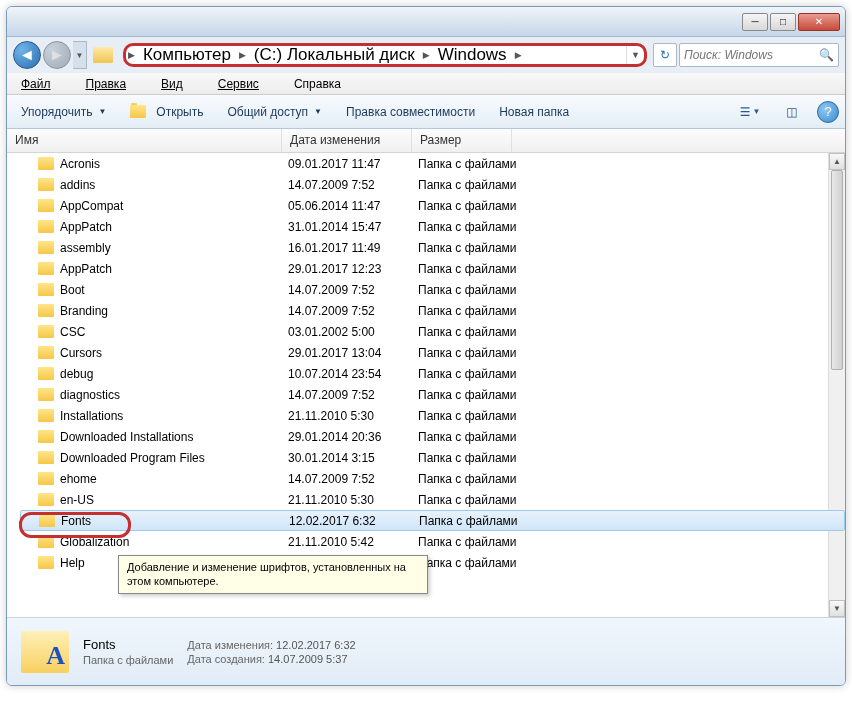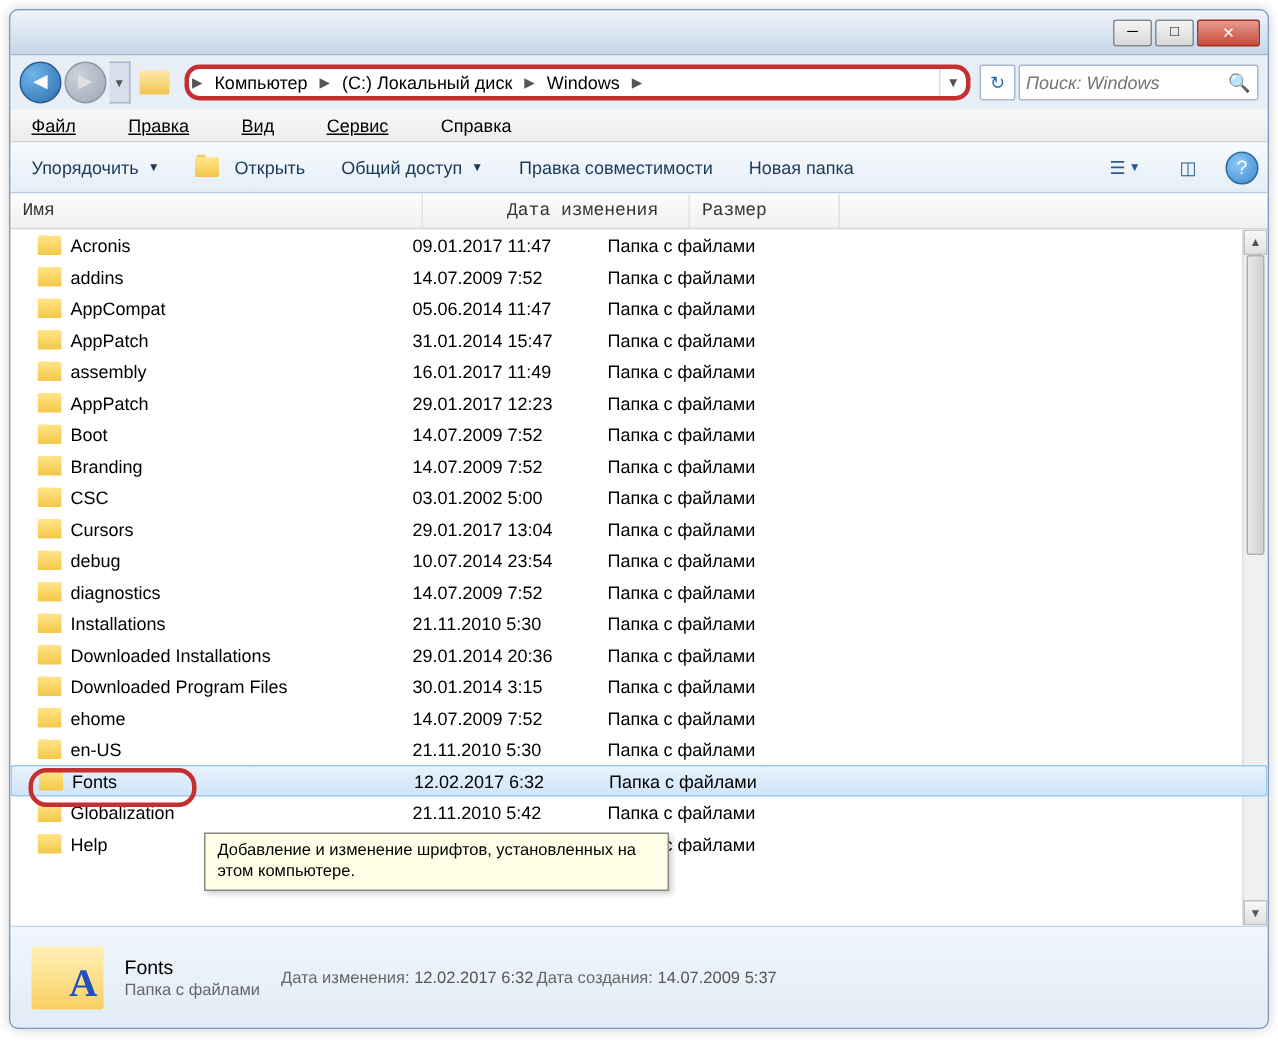--- a/index.html
+++ b/index.html
@@ -12,65 +12,65 @@
 .winbtn.close { background: linear-gradient(to bottom,#e89b8f,#c74a3a); border-color:#a03020; color:#fff; width: 42px; }
 
 .navbar { display: flex; align-items: center; padding: 4px 6px; background: #e8eef5; height: 36px; gap: 2px; }
 .navbtn { width: 28px; height: 28px; border-radius: 50%; background: radial-gradient(circle at 30% 30%, #6fb5e8, #2c6db0); border: 1px solid #2c5a90; display:flex; align-items:center; justify-content:center; color:#fff; cursor:pointer; }
 .navbtn.disabled { background: radial-gradient(circle at 30% 30%, #c8d2dd, #a0aab6); border-color:#8a96a2; color:#e0e0e0; }
 .navdrop { width: 14px; height: 28px; background:#d6e0ea; border:1px solid #a8b8c8; border-left:none; display:flex;align-items:center;justify-content:center;font-size:8px;color:#555; }
 .folder-icon-nav { width: 20px; height: 16px; background: linear-gradient(to bottom,#ffe9a8,#f0c450); border-radius:1px; margin: 0 4px; }
 
 .addressbar { flex: 1; height: 24px; border: 1px solid #a8b8c8; background:#fff; display:flex; align-items:center; margin: 0 4px; border-radius: 2px; position: relative; }
 .addressbar.highlighted { border: 3px solid #c43030; border-radius: 10px; }
-.crumb { padding: 0 6px; font-size: 12px; cursor:pointer; display:flex; align-items:center; gap:2px; height:100%; }
+.crumb { padding: 0 6px; font-size: 17px; cursor:pointer; display:flex; align-items:center; gap:2px; height:100%; }
 .crumb-sep { font-size: 9px; color:#555; padding:0 2px; }
 .addr-drop { width: 18px; text-align:center; font-size:9px; color:#555; border-left:1px solid #ddd; height:100%; display:flex;align-items:center;justify-content:center; cursor:pointer; margin-left:auto; }
 .refresh { width: 24px; height:24px; border:1px solid #a8b8c8; background:#fff; display:flex;align-items:center;justify-content:center;font-size:12px;color:#2c6db0;cursor:pointer;border-radius:2px; }
 
 .searchbox { width: 160px; height: 24px; border: 1px solid #a8b8c8; background:#fff; display:flex; align-items:center; padding: 0 4px; border-radius:2px; }
 .searchbox input { border:none; outline:none; width:100%; font-size:12px; font-style:italic; color:#000000; }
 .search-icon { font-size:12px; color:#5588bb; }
 
 .menubar { height: 22px; background: linear-gradient(to bottom,#f8f8f8,#ececec); border-bottom:1px solid #ccc; display:flex; align-items:center; padding: 0 6px; gap: 19px; font-size: 12px; }
 .menuitem { padding: 2px 8px; cursor:pointer; }
 .underline { text-decoration: underline; }
 
 .toolbar { height: 34px; background: linear-gradient(to bottom,#f8fbfe,#e4edf6); border-bottom:1px solid #b8c8d8; display:flex; align-items:center; padding: 0 6px; gap: 8px; font-size: 12px; }
 .tbbtn { padding: 4px 8px; cursor:pointer; display:flex; align-items:center; gap:4px; color:#1a3a5a; border-radius:2px; }
 .tbdrop { font-size:8px; margin-left:2px; }
 .tb-spacer { flex:1; }
 .viewbtn { width:34px; height:24px; border:1px solid transparent; display:flex;align-items:center;justify-content:center;cursor:pointer;font-size:12px;color:#2c5a90; }
 .helpbtn { width:22px;height:22px;border-radius:50%;background:radial-gradient(circle at 35% 35%,#8ec8f5,#3a8bd0);color:#fff;display:flex;align-items:center;justify-content:center;font-size:13px;cursor:pointer;border:1px solid #2c6aa0; }
 
 .columns { height: 24px; background: linear-gradient(to bottom,#fdfdfd,#f0f0f0); border-bottom:1px solid #d4d4d4; display:flex; font-size:12px; color:#333; }
-.col { padding: 4px 8px; border-right:1px solid #e0e0e0; cursor:pointer;font-family:Liberation Mono, monospace; }
-.col.name{width:275px;} .col.date{width:130px;margin-left:48px;} .col.type{width:125px;} .col.size{width:100px;}
+.col { padding: 4px 8px; border-right:1px solid #e0e0e0; cursor:pointer; }
+.col.name{width:275px;} .col.date{width:130px;} .col.type{width:125px;} .col.size{width:100px;}
 
 .filelist { flex:1; overflow-y:auto; position:relative; background:#fff; }
-.row { display:flex; align-items:center; height:21px; font-size:12px; padding-left:18px; cursor:pointer; position:relative; }
+.row { display:flex; align-items:center; height:21px; font-size:12px; padding-left:18px; cursor:pointer; position:relative;margin-left:13px; }
 .row.selected { background: linear-gradient(to bottom,#e8f2fc,#cfe5f9); border:1px solid #9ec8ec; border-radius:2px; }
 .folder-icon { width:16px; height:13px; background: linear-gradient(to bottom,#ffe588,#f5c748); border-radius:1px; margin-right:6px; flex-shrink:0; position:relative; }
 .folder-icon::before{content:"";position:absolute;top:-2px;left:1px;width:6px;height:2px;background:#f5d060;border-radius:1px 1px 0 0;}
 .cell{overflow:hidden;text-overflow:ellipsis;white-space:nowrap;}
 .cell.name{width:250px;display:flex;align-items:center;} .cell.date{width:130px;} .cell.type{width:125px;}
 
 .scrollbar{position:absolute;right:0;top:0;bottom:0;width:17px;background:#f0f0f0;border-left:1px solid #ddd;}
 .sb-btn{height:17px;background:linear-gradient(to bottom,#f8f8f8,#e0e0e0);border:1px solid #c0c0c0;font-size:8px;display:flex;align-items:center;justify-content:center;color:#555;cursor:pointer;}
 .sb-thumb{position:absolute;top:17px;left:2px;right:2px;height:200px;background:linear-gradient(to right,#e8e8e8,#d0d0d0);border:1px solid #b0b0b0;border-radius:2px;cursor:pointer;}
 
-.tooltip{position:absolute;left:136px;top:555px;background:#ffffe8;border:1px solid #888;padding:4px 8px;font-size:11px;box-shadow:2px 2px 4px rgba(0,0,0,0.2);width:310px;line-height:1.3;z-index:10;}
+.tooltip{position:absolute;left:118px;top:555px;background:#ffffe8;border:1px solid #888;padding:4px 8px;font-size:11px;box-shadow:2px 2px 4px rgba(0,0,0,0.2);width:310px;line-height:1.3;z-index:10;}
 
 .details-pane{height:68px;background:linear-gradient(to bottom,#f0f6fc,#e2ecf6);border-top:1px solid #c8d4e0;display:flex;align-items:center;padding:8px 14px;gap:14px;font-size:11px;}
 .big-icon{width:48px;height:42px;background:linear-gradient(to bottom,#fff0b8,#f8d060);border-radius:2px;position:relative;flex-shrink:0;}
 .big-icon::before{content:"A";position:absolute;bottom:2px;right:4px;font-size:26px;font-weight:bold;color:#2050c0;font-family:"Times New Roman",serif;}
 .details-text{display:flex;flex-direction:column;gap:2px;}
 .details-title{font-size:13px;color:#000;}
 .details-sub{color:#666;}
-.details-meta{display:flex;flex-direction:row;gap:2px;color:#555;}
+.details-meta{display:flex;flex-direction:column;gap:2px;color:#555;}
 .meta-label{color:#666;}
 </style>
 </head>
 <body>
 
 <div class="window">
 
   <div class="titlebar">
     <div class="winbtn">─</div>
     <div class="winbtn">□</div>

